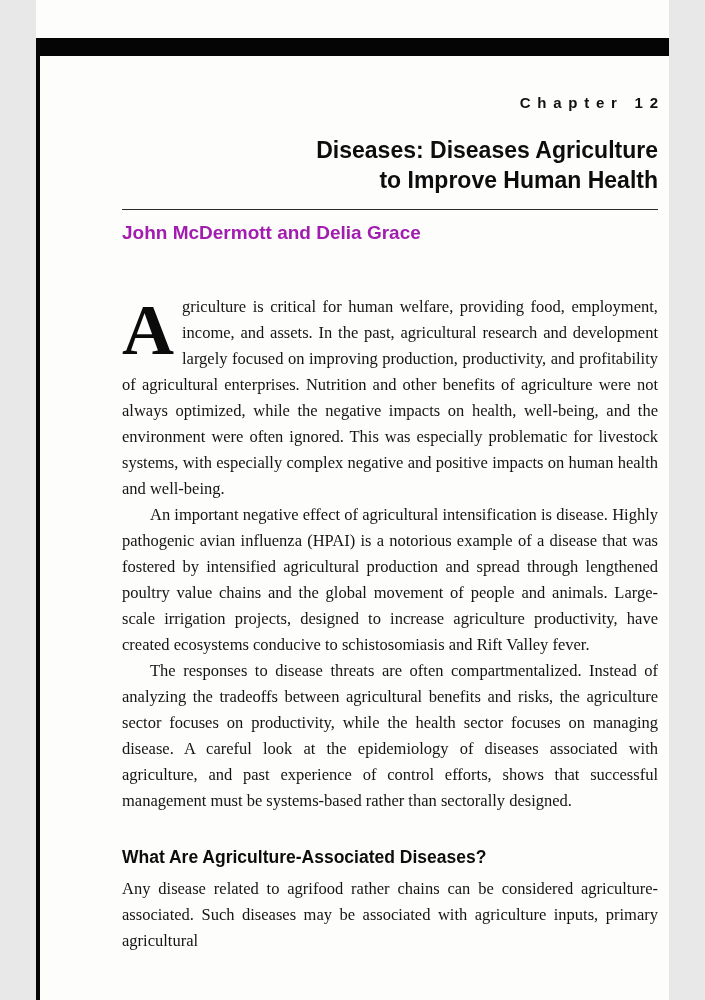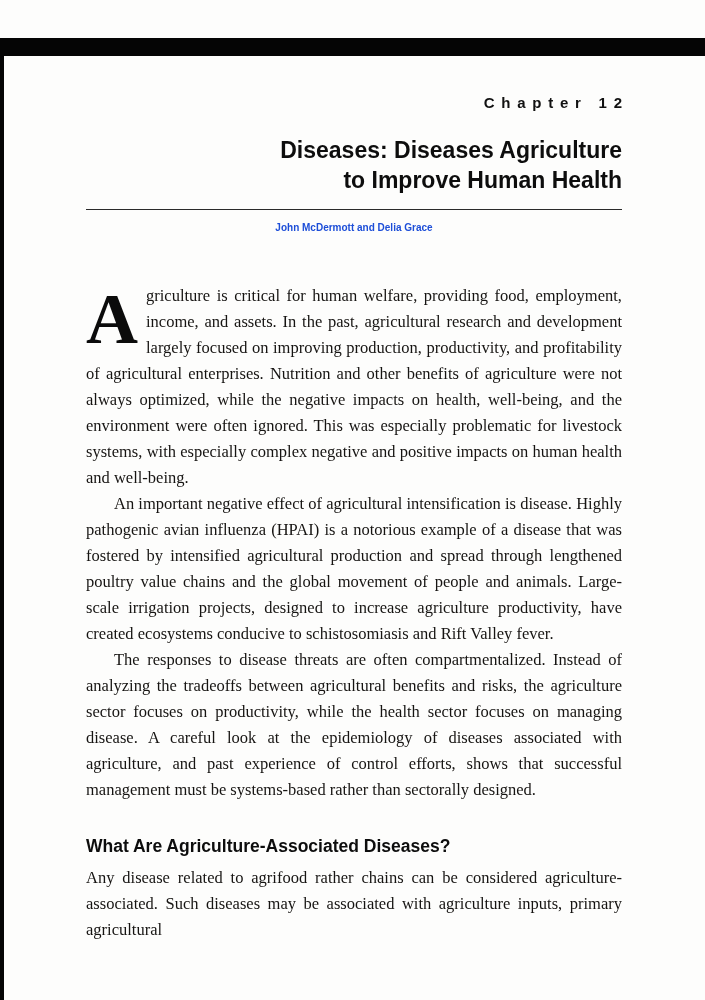--- a/index.html
+++ b/index.html
@@ -3,21 +3,21 @@
 <meta charset="utf-8">
 <style>
   html, body {
     margin: 0;
     padding: 0;
     background: #e8e8e8;
     font-family: "Liberation Serif", serif;
   }
   .page {
     position: relative;
-    width: 705px;
+    width: 633px;
     height: 1000px;
     margin: 0 auto;
     background: #fdfdfc;
     color: #161412;
     overflow: hidden;
   }
   .scan-top-bar {
     position: absolute;
     top: 38px;
     left: 0;
@@ -59,25 +59,25 @@
     color: #0d0d0d;
   }
   .title-rule {
     margin-top: 14px;
     border: none;
     border-top: 1.5px solid #2a2a2a;
     width: 100%;
   }
   .authors {
     margin-top: 12px;
-    text-align: center;
+    text-align: left;
     font-family: "Liberation Sans", sans-serif;
     font-weight: bold;
-    font-size: 10px;
-    color: #1d4ed8;
+    font-size: 19px;
+    color: #a21caf;
   }
   .body-text {
     margin-top: 50px;
     font-size: 16.5px;
     line-height: 26px;
     text-align: justify;
   }
   .body-text p {
     margin: 0;
   }

